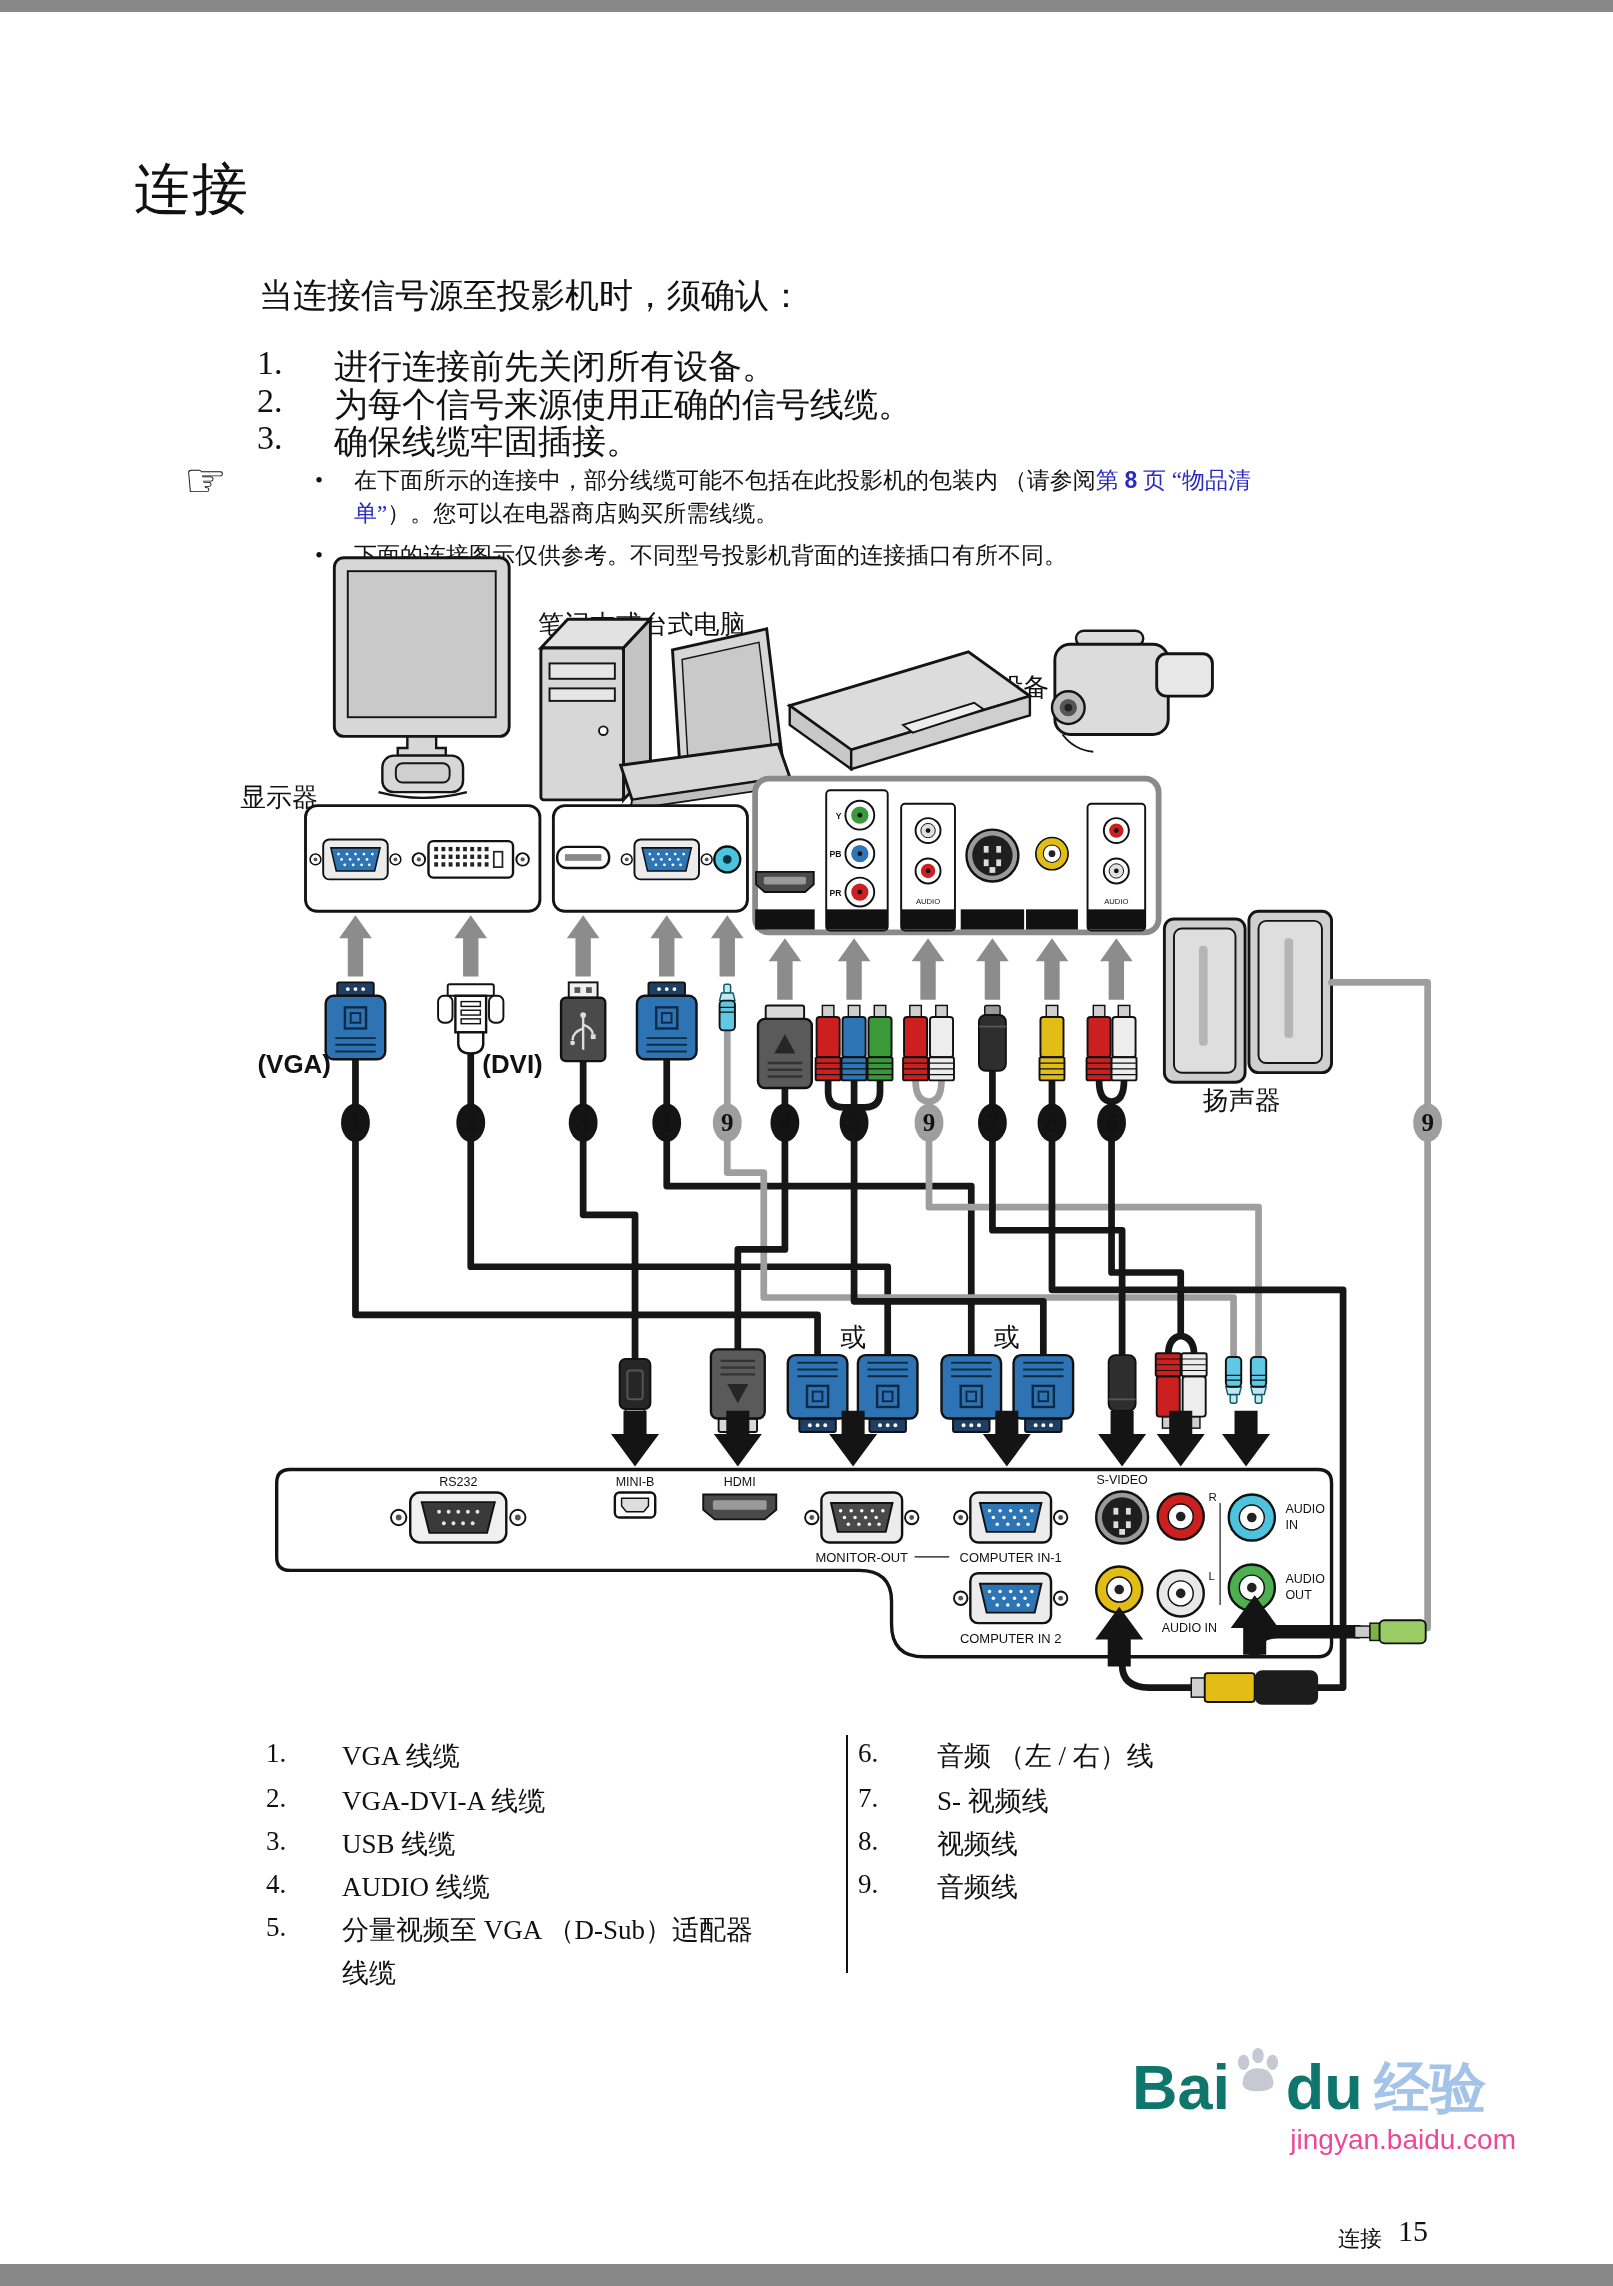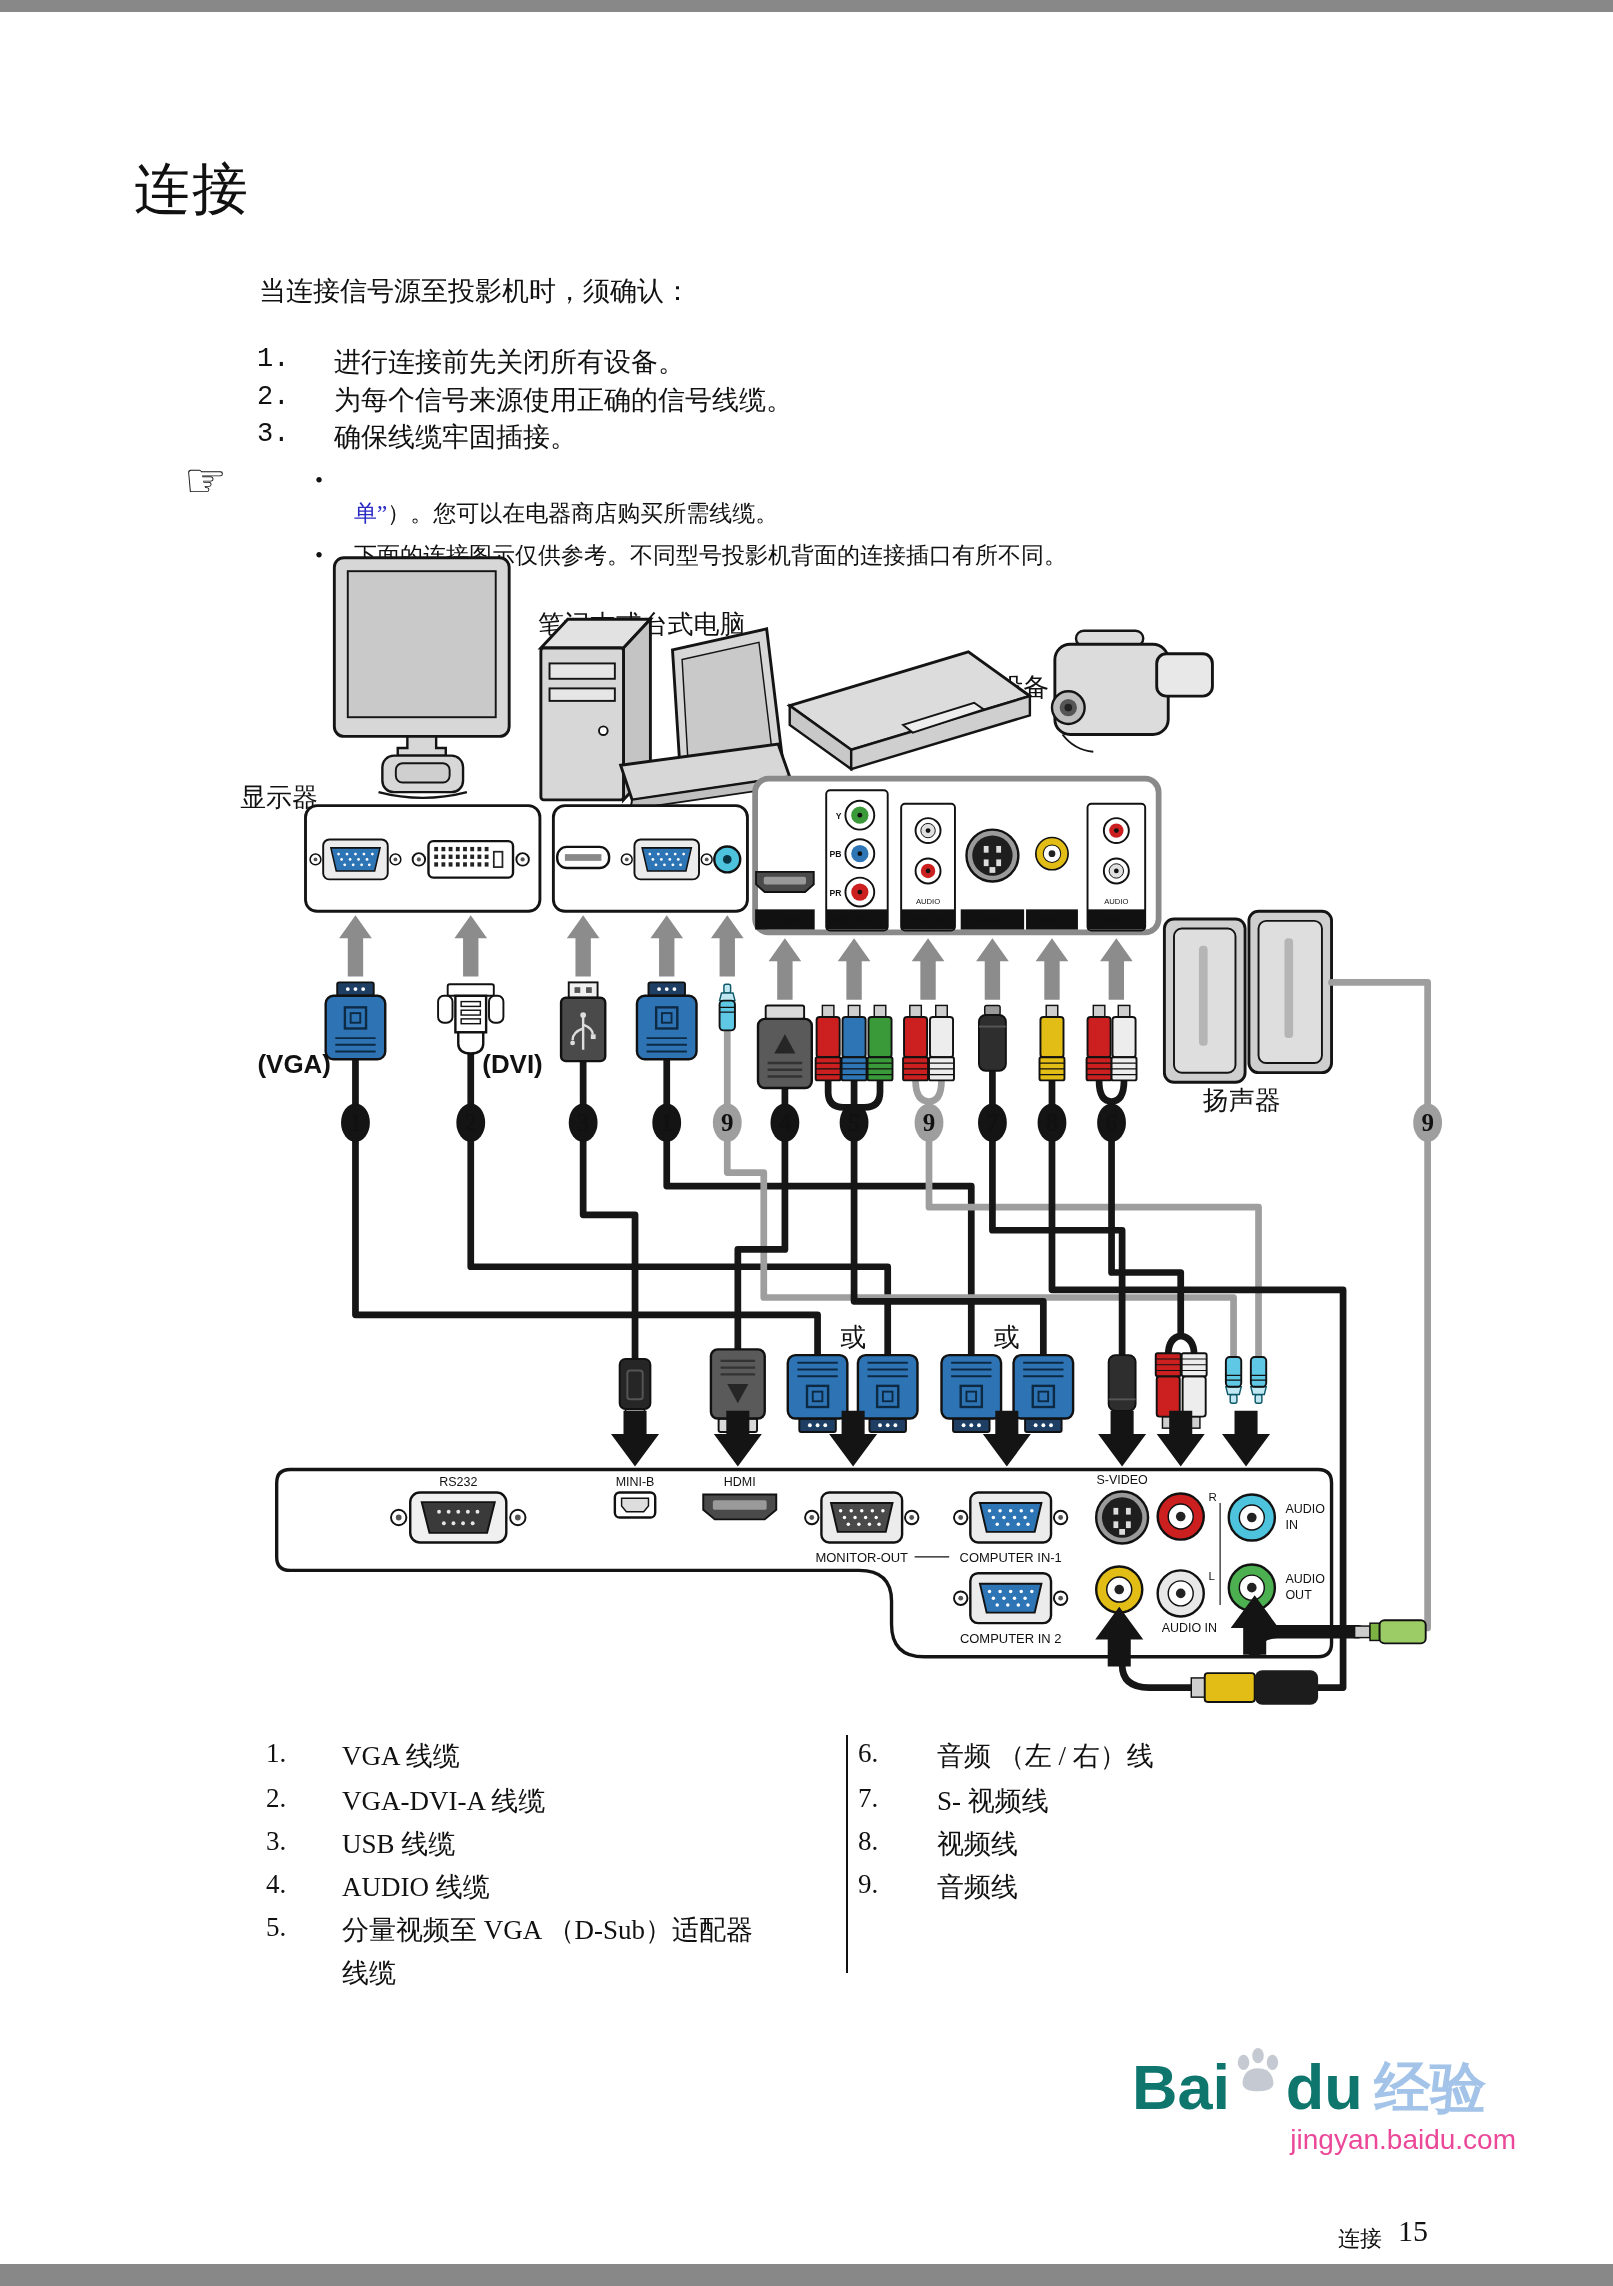--- a/index.html
+++ b/index.html
@@ -1,20 +1,20 @@
 <!DOCTYPE html>
 <html><head>
 <meta charset="utf-8">
 <style>
   html,body{margin:0;padding:0;background:#888;}
   .page{position:relative;width:1614px;height:2252px;background:#fff;
         font-family:"Liberation Serif",serif;color:#111;overflow:hidden;margin:12px auto;}
   .abs{position:absolute;}
   .title{font-size:56px;letter-spacing:1.9px;}
-  .body-txt{font-size:27px;font-family:Liberation Mono, monospace;}
+  .body-txt{font-size:34px;}
   .note-txt{font-size:23px;line-height:31px;white-space:nowrap;}
   .blue{color:#2a2ac4;}
   .bold-num{font-family:"Liberation Sans",sans-serif;font-weight:bold;}
   .legend-num,.legend-txt{font-size:27px;}
   .divider{width:1.9px;background:#111;}
   .footer-sec{font-size:22px;}
   .footer-num{font-size:30px;}
   .wm{font-family:"Liberation Sans",sans-serif;}
   .wm-row{display:flex;align-items:flex-end;}
   .wm-letter{font-size:63px;font-weight:bold;color:#0f766e;line-height:58px;}
@@ -36,20 +36,21 @@
 
   <div class="abs body-txt" style="left:257px;top:332px;">1.</div>
   <div class="abs body-txt" style="left:334px;top:332px;">进行连接前先关闭所有设备。</div>
   <div class="abs body-txt" style="left:257px;top:370px;">2.</div>
   <div class="abs body-txt" style="left:334px;top:370px;">为每个信号来源使用正确的信号线缆。</div>
   <div class="abs body-txt" style="left:257px;top:407px;">3.</div>
   <div class="abs body-txt" style="left:334px;top:407px;">确保线缆牢固插接。</div>
 
   <div class="abs" style="left:184px;top:440px;font-size:48px;">☞</div>
   <div class="abs note-txt" style="left:315px;top:453px;">•</div>
+  <div class="abs note-txt" style="left:354px;top:453px;"><span>在下面所示的连接中，部分线缆可能不包括在此投影机的包装内 （请参阅</span><span class="blue"><span>第 </span><span class="bold-num">8</span><span> 页</span></span><span> </span><span class="blue">“物品清</span></div>
   <div class="abs note-txt" style="left:354px;top:486px;"><span class="blue">单”</span><span>）。您可以在电器商店购买所需线缆。</span></div>
   <div class="abs note-txt" style="left:315px;top:528px;">•</div>
   <div class="abs note-txt" style="left:354px;top:528px;">下面的连接图示仅供参考。不同型号投影机背面的连接插口有所不同。</div>
 
   <svg class="abs" style="left:0;top:538px;" width="1614" height="1201" viewBox="0 560 1680 1250">
     <defs>
       <g id="vgaP">
           <rect x="-19" y="0" width="38" height="14" rx="2" fill="#1e3f63" stroke="#111" stroke-width="2"></rect>
           <circle cx="-8" cy="7" r="2" fill="#fff"></circle>
           <circle cx="0" cy="7" r="2" fill="#fff"></circle>

